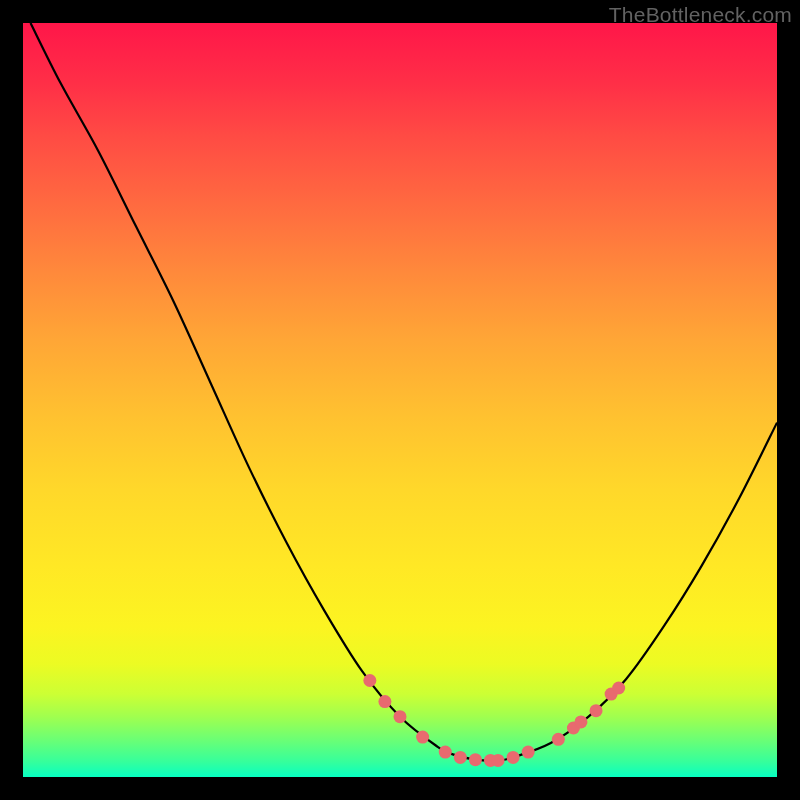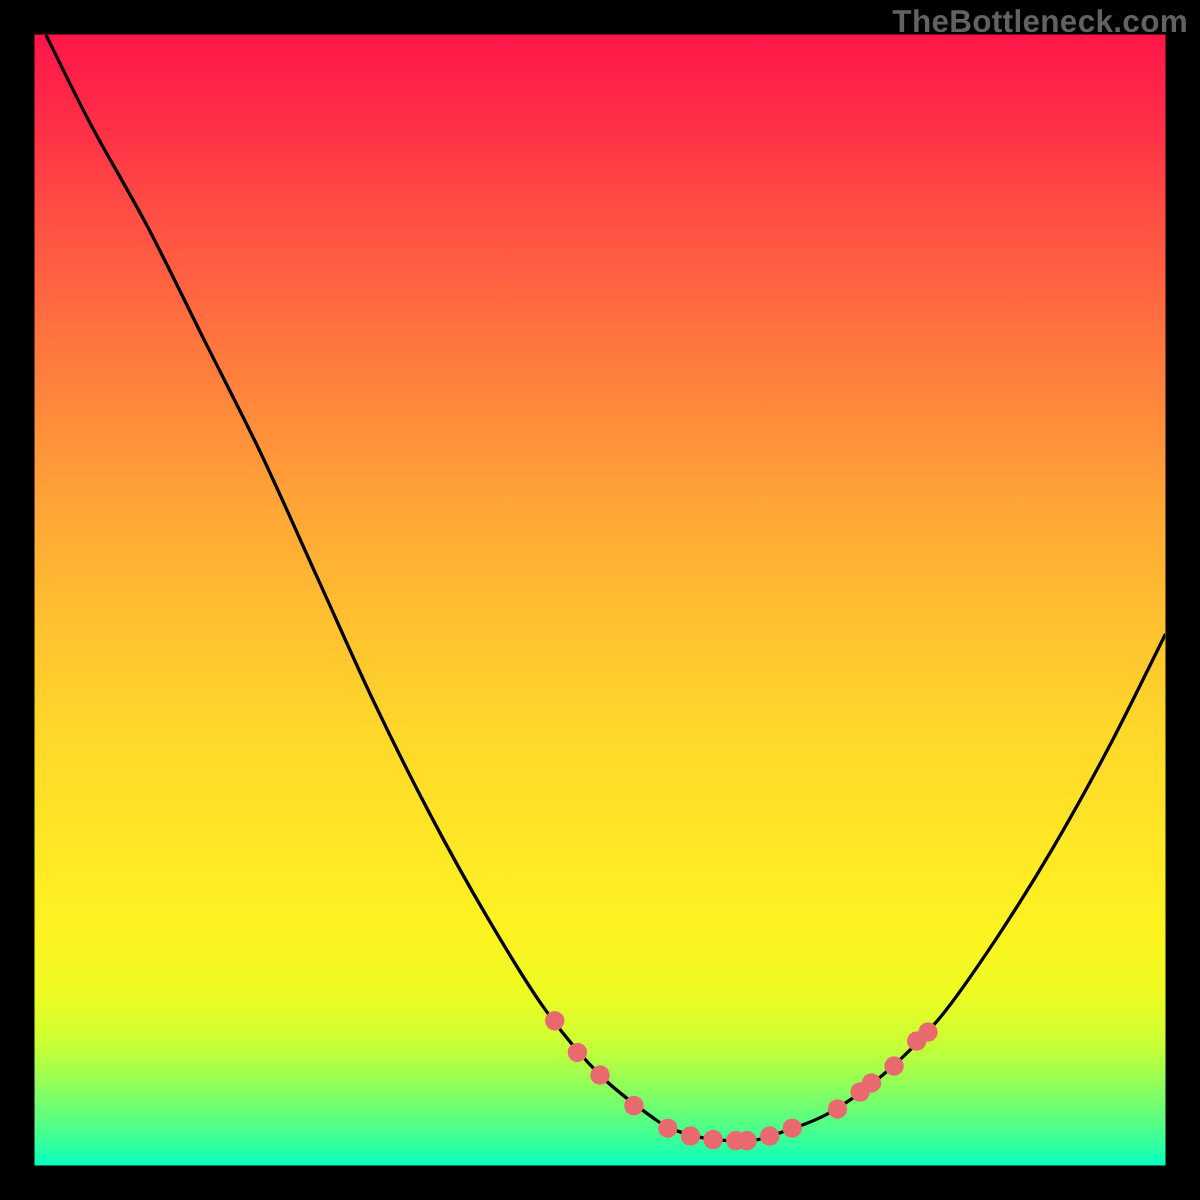--- a/index.html
+++ b/index.html
@@ -10,21 +10,21 @@
     font-family: Arial, Helvetica, sans-serif;
     overflow: hidden;
     position: relative;
   }
   .watermark {
     position: absolute;
     top: 3px;
     right: 8px;
     color: #626262;
     font-size: 21px;
-    font-weight: 700;
+    font-weight: 400;
     letter-spacing: 0.2px;
     z-index: 20;
     user-select: none;
   }
   .plot {
     position: absolute;
     left: 23px;
     top: 23px;
     width: 754px;
     height: 754px;

